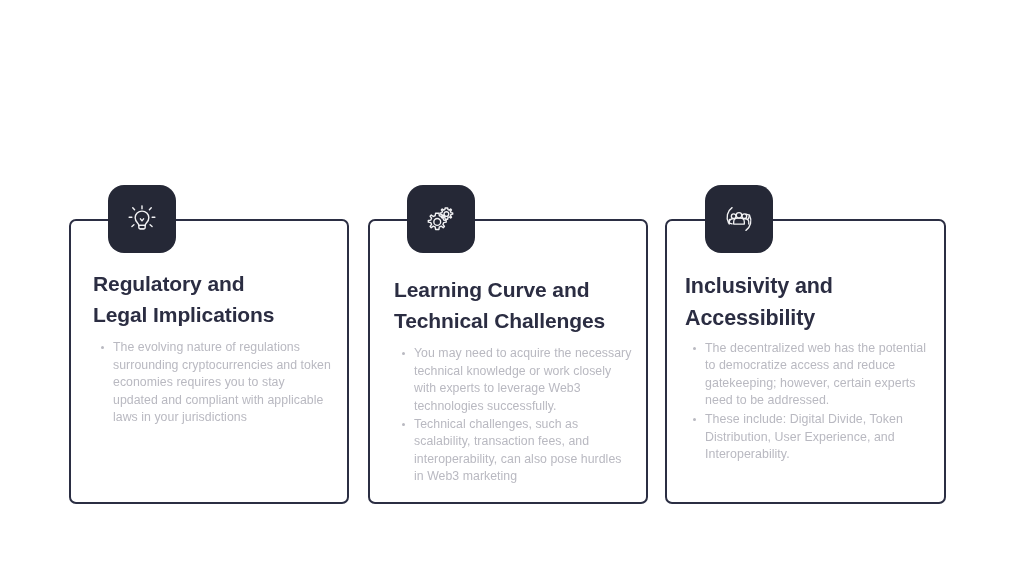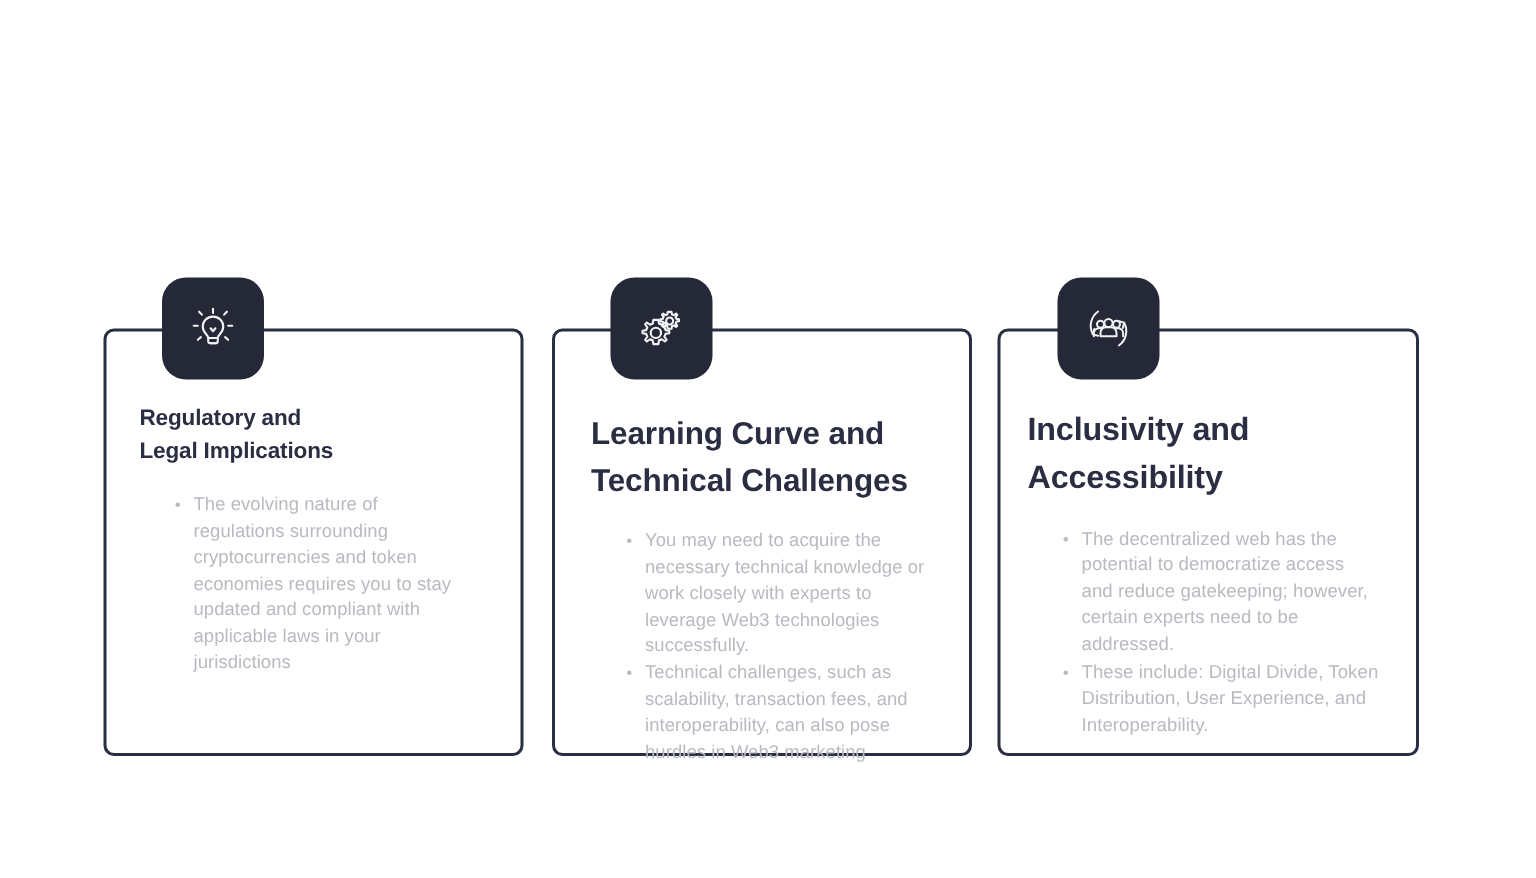--- a/index.html
+++ b/index.html
@@ -94,33 +94,33 @@
     width: 100%;
     height: 285px;
     box-sizing: border-box;
     padding: 49px 18px 0 24px;
     z-index: 3;
   }
   .card-wrap.c2 .card-body { padding-top: 55px; padding-left: 26px; padding-right: 14px; }
   .card-wrap.c3 .card-body { padding-top: 52px; padding-left: 20px; padding-right: 10px; }
 
   .card-heading {
-    font-size: 15px;
+    font-size: 21px;
     font-weight: 700;
     line-height: 1.48;
     color: #2b2d42;
     letter-spacing: -0.1px;
     white-space: pre-line;
     margin: 0 0 9px 0;
   }
   .card-wrap.c2 .card-heading { font-size: 21px; }
   .card-wrap.c3 .card-heading { font-size: 21.5px; margin-bottom: 5px; }
 
   .bullets {
-    margin: 16px;
+    margin: 0;
     padding: 0 0 0 20px;
     list-style: none;
   }
   .bullets li {
     position: relative;
     font-size: 12.3px;
     line-height: 1.42;
     color: #b9b9c1;
     margin-bottom: 1px;
     letter-spacing: 0.05px;

